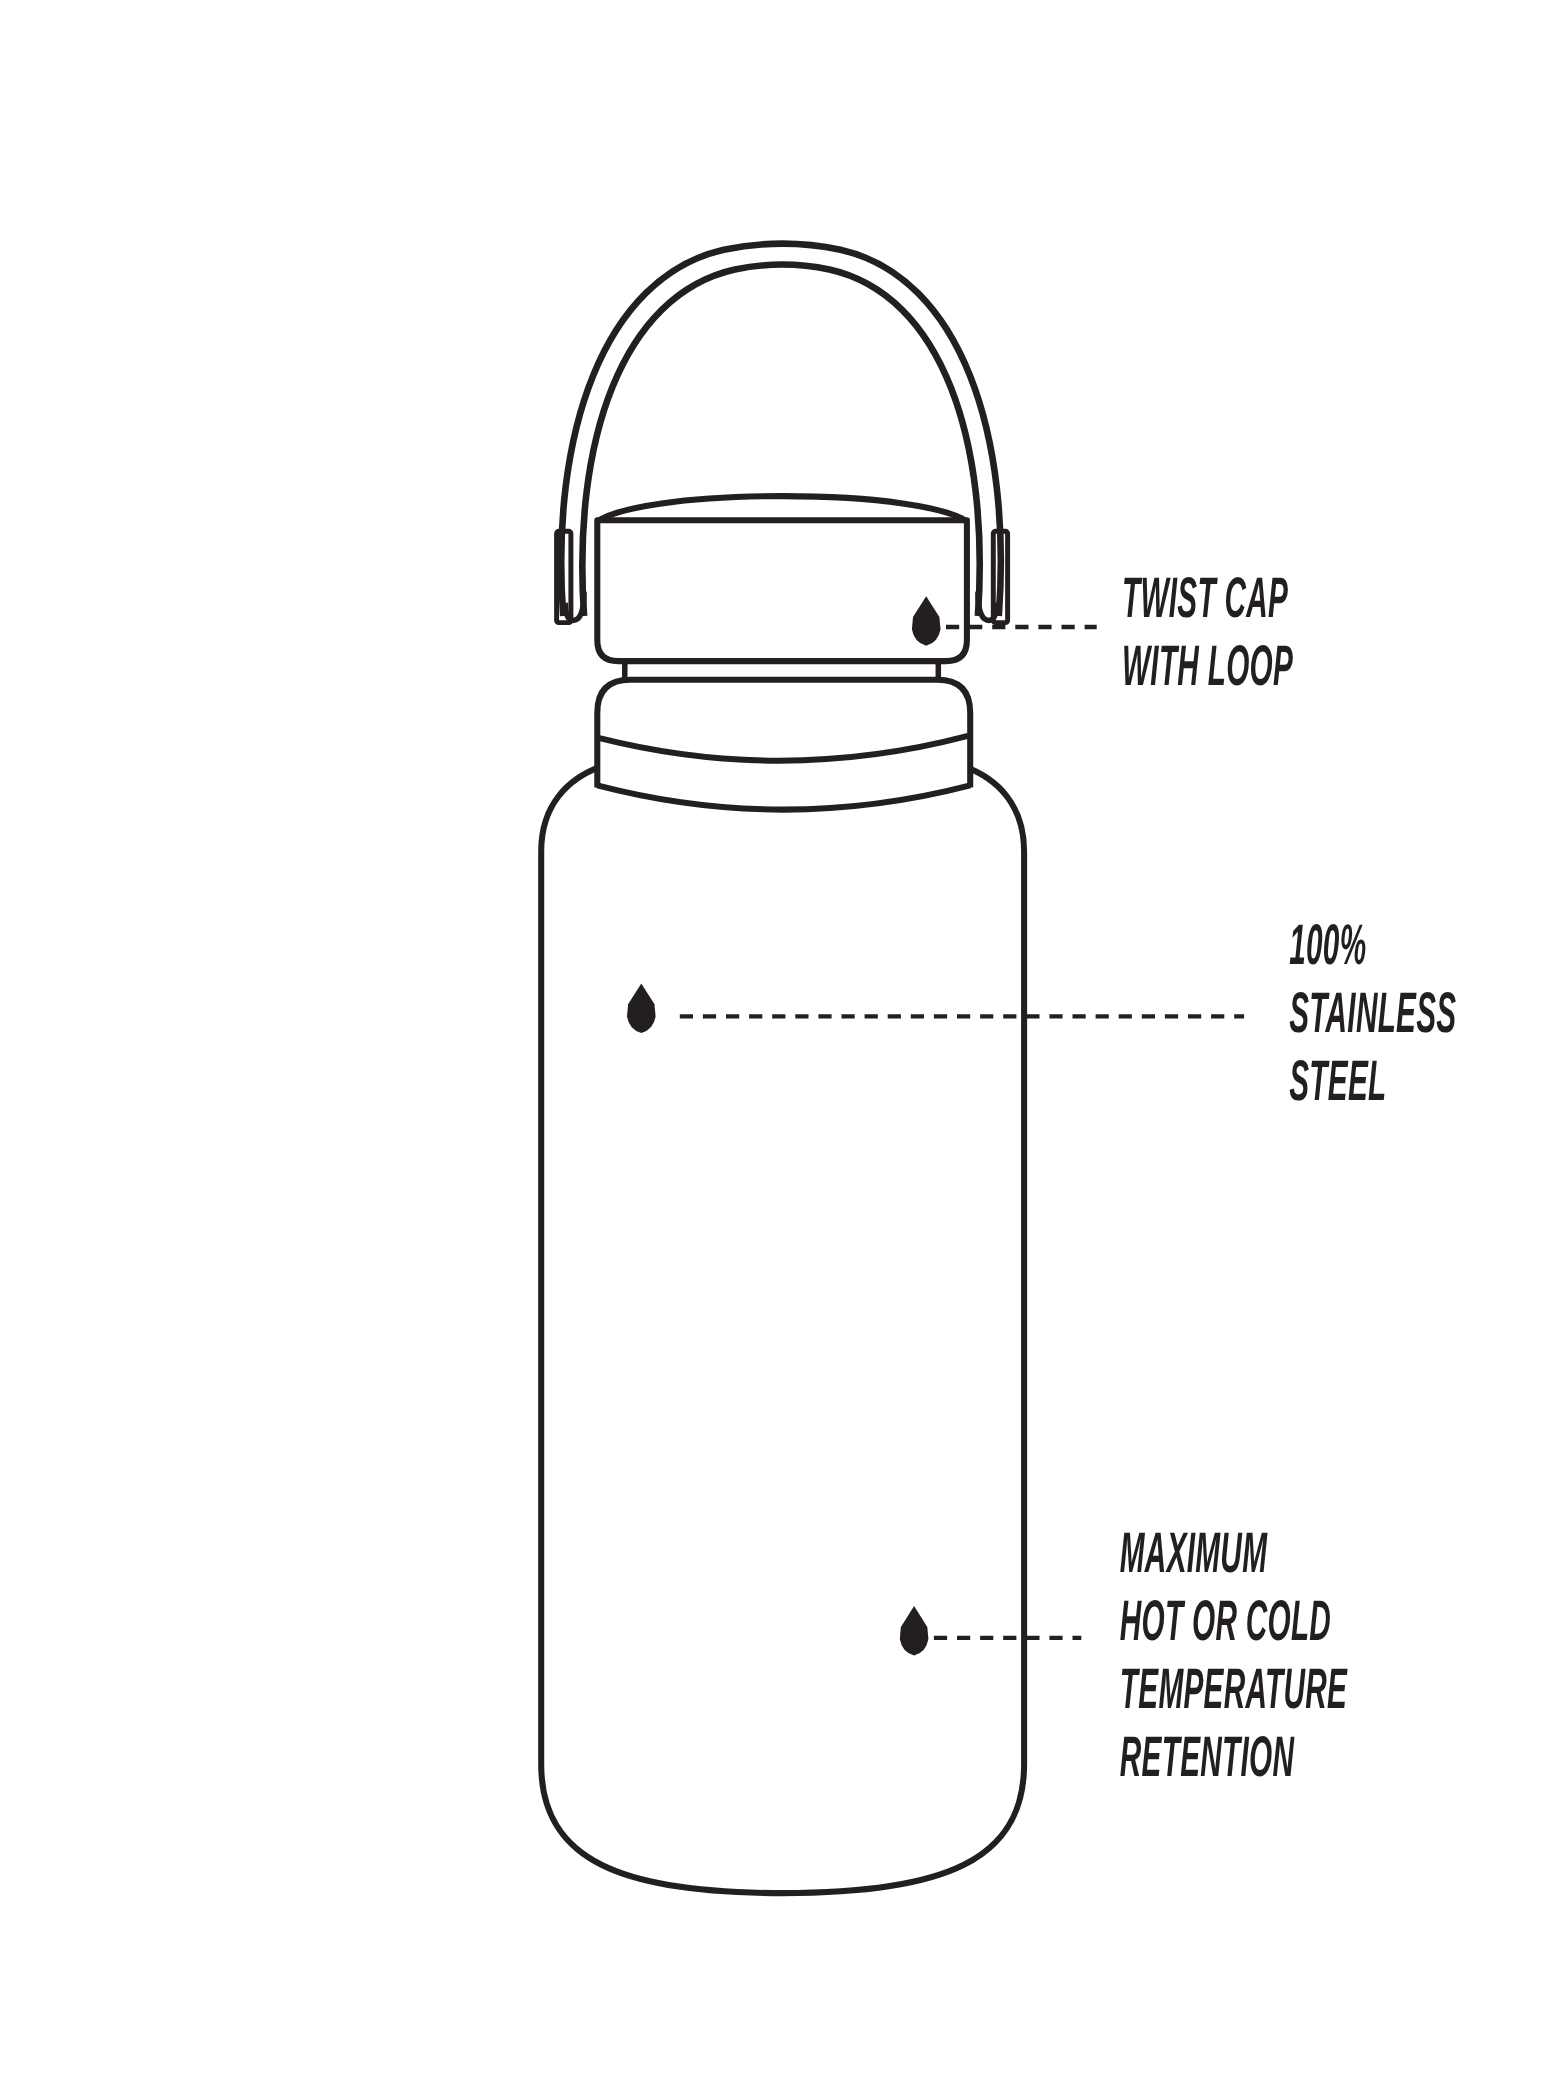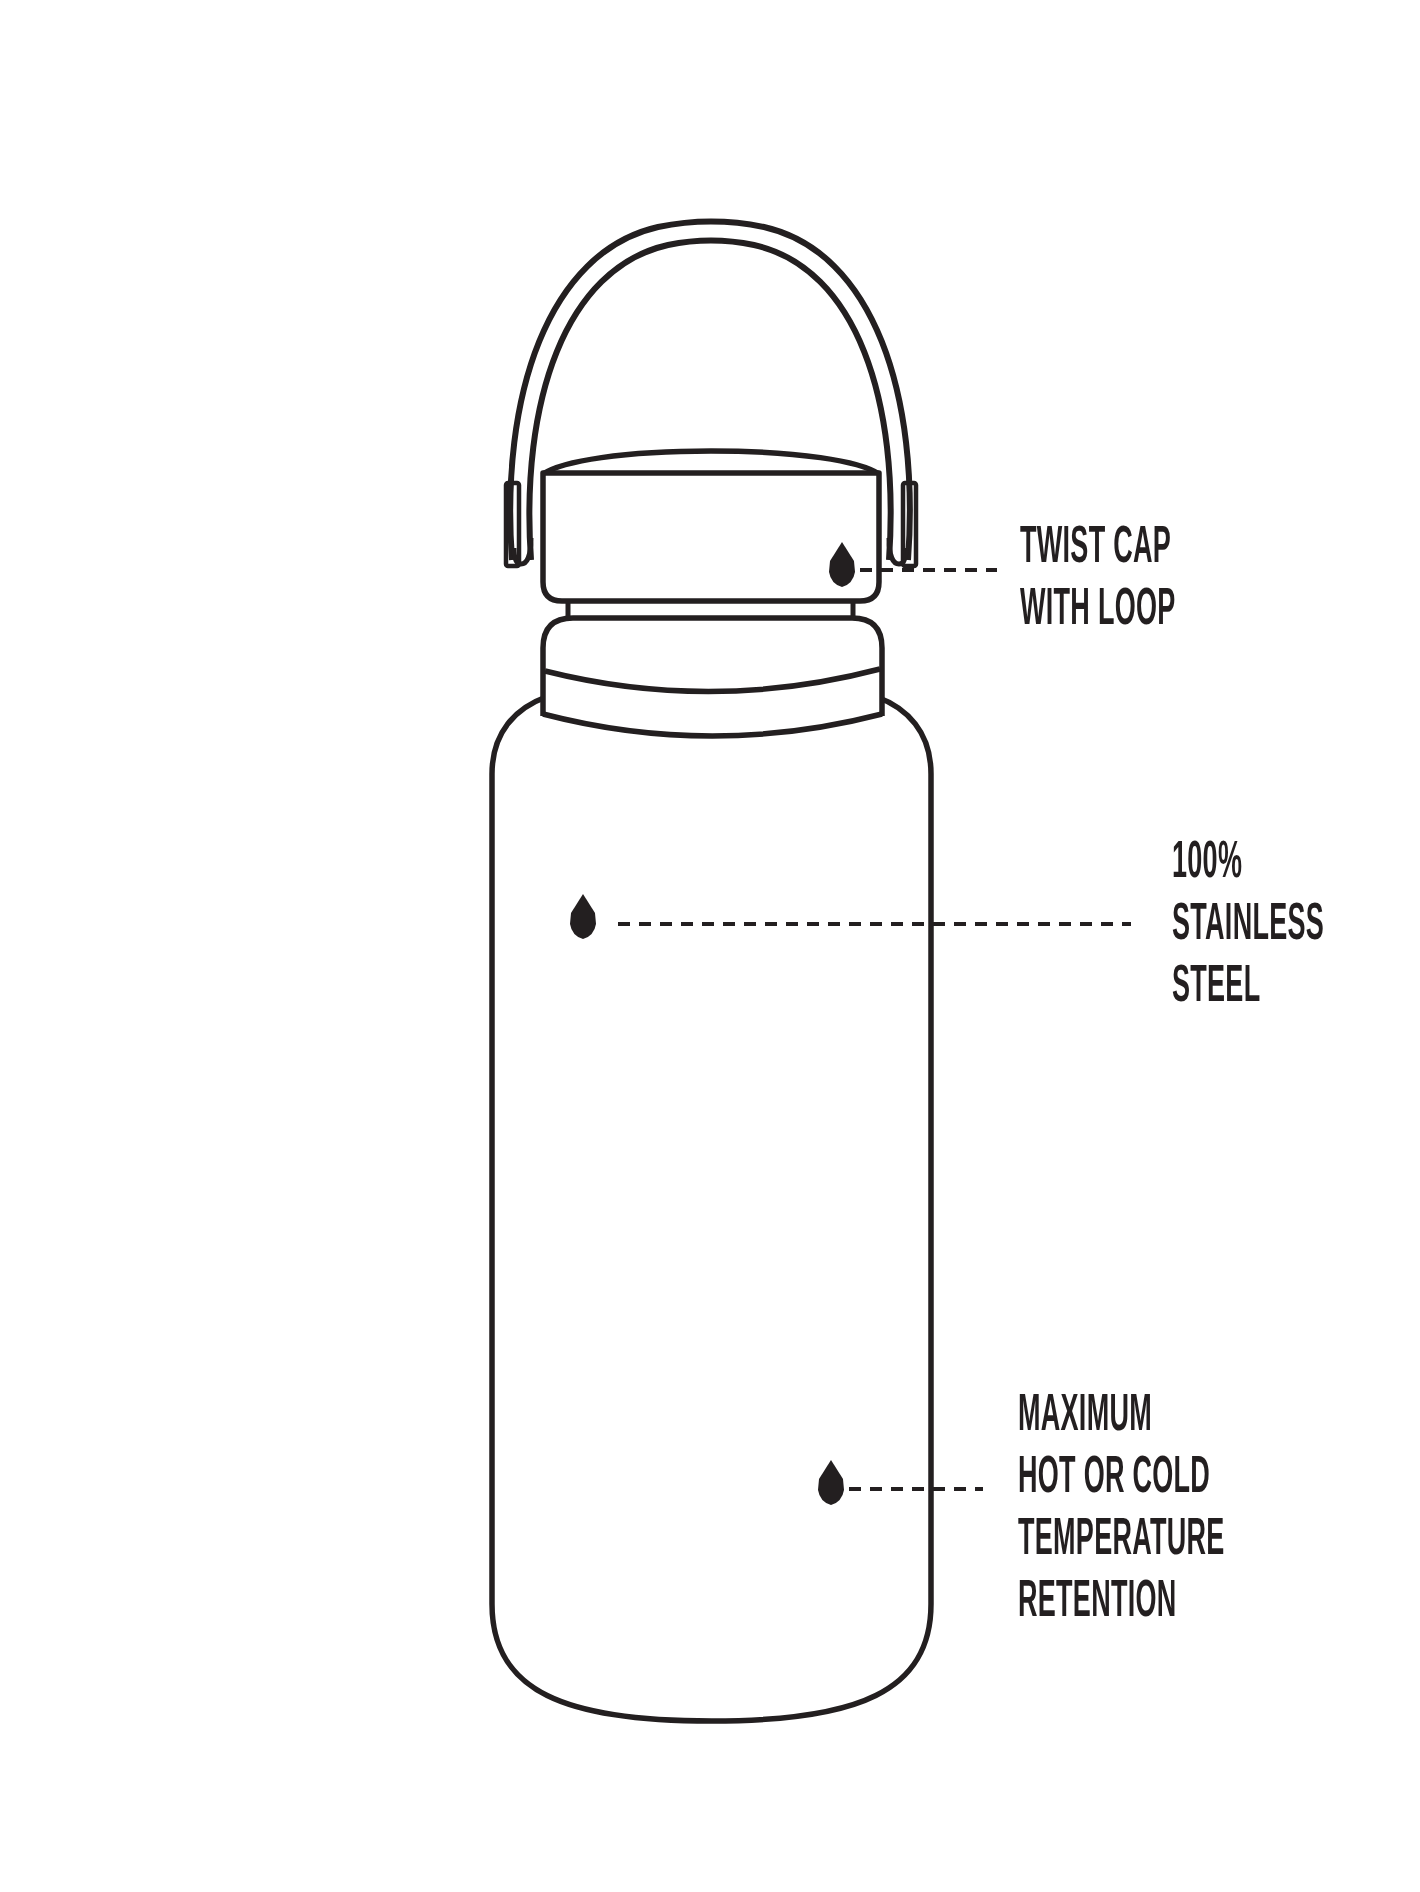--- a/index.html
+++ b/index.html
@@ -5,20 +5,21 @@
   :root { --ink: #231f20; --bg: #ffffff; }
   * { margin: 0; padding: 0; box-sizing: border-box; }
   html, body { width: 1420px; height: 1892px; background: var(--bg); }
   .stage {
     position: relative;
     width: 1420px;
     height: 1892px;
     background: var(--bg);
     overflow: hidden;
     font-family: "Liberation Sans", sans-serif;
+    font-style: italic;
   }
   svg.art { position: absolute; left: 0; top: 0; width: 1420px; height: 1892px; }
   .callout {
     position: absolute;
     font-family: "Liberation Sans", sans-serif;
     font-weight: 700;
     font-size: 52px;
     line-height: 62px;
     color: var(--ink);
     white-space: nowrap;

